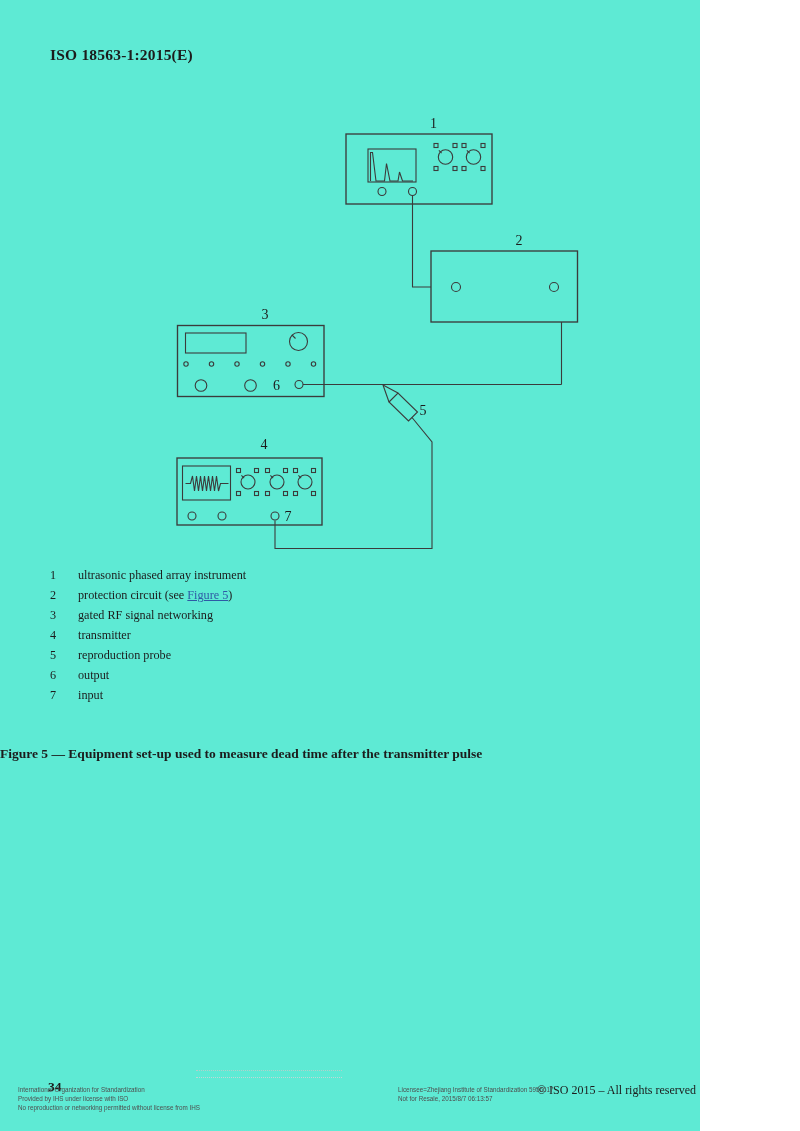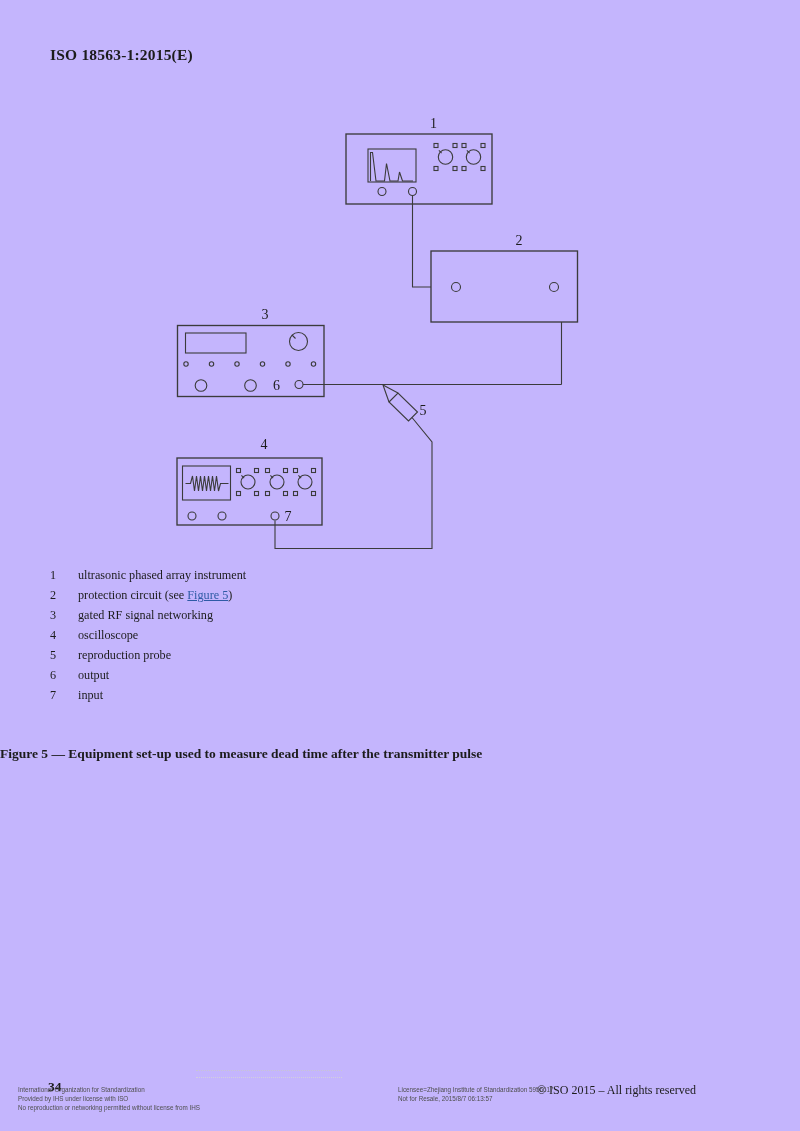--- a/index.html
+++ b/index.html
@@ -1,16 +1,16 @@
 <!DOCTYPE html>
 <html><head>
 <meta charset="utf-8">
 <style>
   html,body{margin:0;padding:0;background:#ffffff;}
-  .page{position:relative;width:800px;height:1131px;background:#c4b5fd;overflow:hidden;
+  .page{position:relative;width:700px;height:1131px;background:#5eead4;overflow:hidden;
         font-family:"Liberation Serif",serif;color:#1c1c1c;}
   .header-title{position:absolute;left:50px;top:46px;font-size:15.5px;font-weight:bold;letter-spacing:.2px;}
   svg.diagram{position:absolute;left:150px;top:100px;width:490px;height:470px;}
   .ln{fill:none;stroke:#3b3b3b;stroke-width:1.35;}
   .thin{stroke-width:1.1;}
   .lbl{fill:#1c1c1c;font-family:"Liberation Serif",serif;font-size:14px;stroke:none;}
   .key{position:absolute;left:50px;top:565px;font-size:12.2px;line-height:20px;}
   .key-title{font-weight:bold;}
   .key-row{display:flex;}
   .key-num{width:28px;flex:0 0 28px;}
@@ -145,21 +145,21 @@
     <div class="key-row">
       <span class="key-num">2</span>
       <span class="key-label"><span>protection circuit (see </span><a class="figlink">Figure 5</a><span>)</span></span>
     </div>
     <div class="key-row">
       <span class="key-num">3</span>
       <span class="key-label">gated RF signal networking</span>
     </div>
     <div class="key-row">
       <span class="key-num">4</span>
-      <span class="key-label">oscilloscope</span>
+      <span class="key-label">transmitter</span>
     </div>
     <div class="key-row">
       <span class="key-num">5</span>
       <span class="key-label">reproduction probe</span>
     </div>
     <div class="key-row">
       <span class="key-num">6</span>
       <span class="key-label">output</span>
     </div>
     <div class="key-row">

